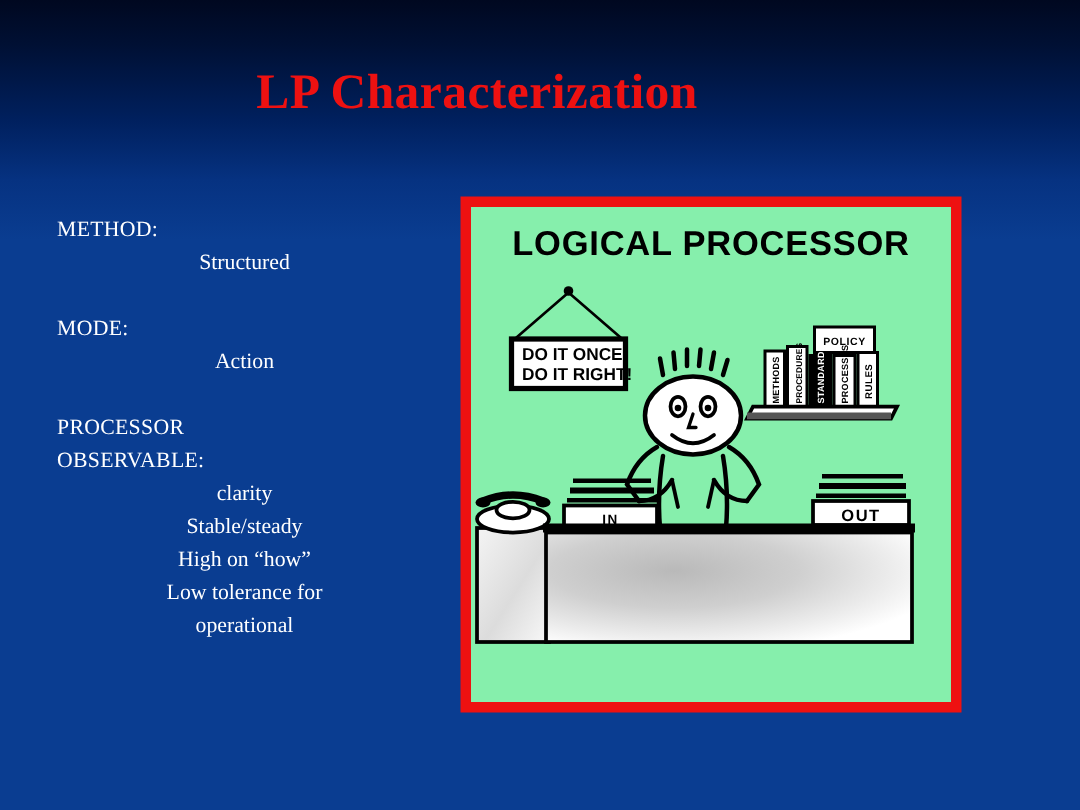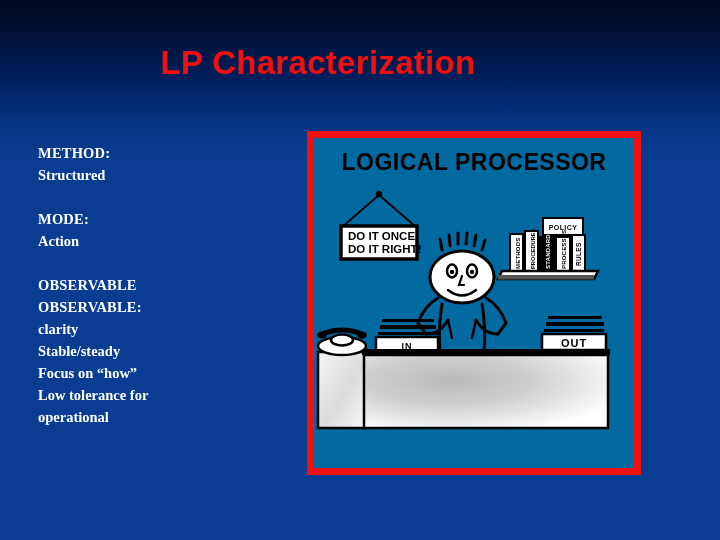--- a/index.html
+++ b/index.html
@@ -28,66 +28,67 @@
   }
 
   
   #title {
     position: absolute;
     left: 0;
     top: 46px;
     width: 636px;
     text-align: center;
     color: #ee1111;
-    font-family: Liberation Sans, sans-serif;
+    font-family: Liberation Serif, serif;
     font-size: 33px;
     font-weight: bold;
     letter-spacing: 0.3px;
     line-height: 1;
     white-space: nowrap;
   }
 
   
   #body-text {
     position: absolute;
     left: 38px;
     top: 142px;
     width: 250px;
     color: #ffffff;
     font-family: "Liberation Serif", serif;
     font-size: 14.5px;
     line-height: 22px;
   }
   .txt-head {
-    font-weight: bold;
+    font-weight: normal;
     letter-spacing: 0.2px;
   }
   .txt-line {
-    font-weight: bold;
+    font-weight: normal;
+    text-align: center;
   }
   .gap {
     height: 22px;
   }
 
   
   #picture-panel {
     position: absolute;
     left: 307px;
     top: 131px;
     width: 334px;
     height: 344px;
     background: #ee1111;
     box-sizing: border-box;
     padding: 7px;
   }
   #picture-inner {
     position: relative;
     width: 100%;
     height: 100%;
-    background: #0369a1;
+    background: #86efac;
     overflow: hidden;
   }
   #cartoon {
     position: absolute;
     left: 0;
     top: 0;
   }
 
   
 </style>
@@ -98,25 +99,25 @@
 
   <div id="title">LP Characterization</div>
 
   <div id="body-text">
     <div class="txt-head">METHOD:</div>
     <div class="txt-line">Structured</div>
     <div class="gap"></div>
     <div class="txt-head">MODE:</div>
     <div class="txt-line">Action</div>
     <div class="gap"></div>
-    <div class="txt-head">OBSERVABLE</div>
+    <div class="txt-head">PROCESSOR</div>
     <div class="txt-head">OBSERVABLE:</div>
     <div class="txt-line">clarity</div>
     <div class="txt-line">Stable/steady</div>
-    <div class="txt-line">Focus on “how”</div>
+    <div class="txt-line">High on “how”</div>
     <div class="txt-line">Low tolerance for</div>
     <div class="txt-line">operational</div>
   </div>
 
   <div id="picture-panel">
     <div id="picture-inner">
 
       <svg id="cartoon" width="320" height="330" viewBox="0 0 320 330">
         <defs>
           <radialGradient id="deskGrad" cx="35%" cy="35%" r="75%">

